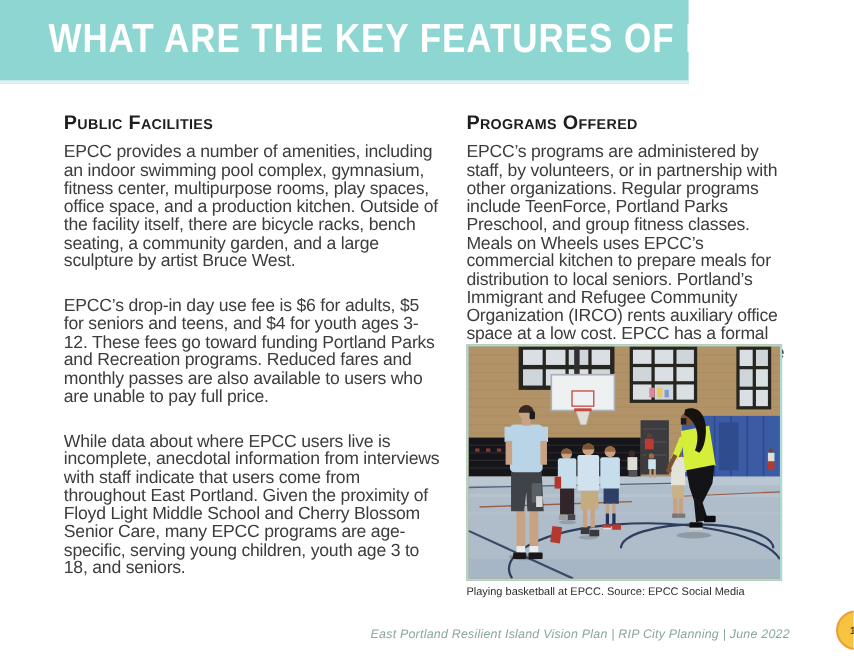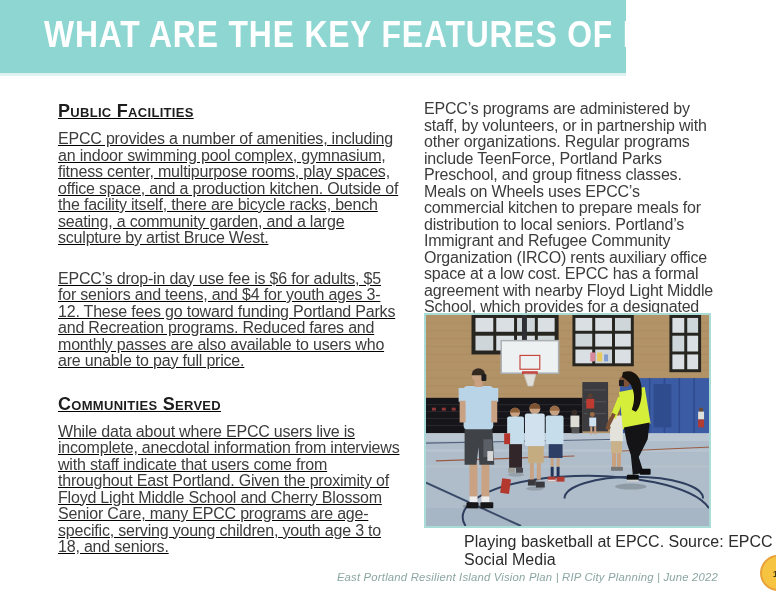--- a/index.html
+++ b/index.html
@@ -8,53 +8,53 @@
   }
   html,body{margin:0;padding:0;}
   body{width:776px;height:600px;position:relative;background:#fff;overflow:hidden;
        font-family:"Liberation Sans", sans-serif;}
   .header{position:absolute;top:0;left:0;width:626px;height:73px;
           background:var(--header-teal);border-bottom:3px solid var(--header-edge);}
   .title{position:absolute;left:44px;top:14px;margin:0;font-size:37px;font-weight:bold;
          color:#ffffff;white-space:nowrap;letter-spacing:1px;
          transform:scaleX(.86);transform-origin:left top;}
   .col{position:absolute;top:101px;}
-  .col-left{left:58px;width:342px;text-decoration:underline;}
+  .col-left{left:58px;width:342px;}
   .col-right{left:424px;width:296px;}
   .sec-h{font-variant:small-caps;font-size:18px;font-weight:700;color:#1d1d1d;
          margin:0 0 9px 0;letter-spacing:.3px;}
   .sec-p{font-size:16px;line-height:16.5px;color:#3c3c3c;margin:0 0 24px 0;
          letter-spacing:-.2px;}
   .photo{position:absolute;left:424px;top:313px;width:287px;height:215px;
          border:2px solid var(--photo-border);box-sizing:border-box;background:#b29267;}
   .photo svg{display:block;width:100%;height:100%;}
-  .caption{position:absolute;left:424px;top:533px;font-size:16px;color:#2c2c2c;margin-left:40px;}
+  .caption{position:absolute;left:424px;top:533px;font-size:10px;color:#2c2c2c;}
   .footer{position:absolute;left:0;top:571px;width:718px;text-align:right;
           font-style:italic;font-size:11.3px;color:var(--footer-teal);letter-spacing:.2px;}
   .badge{position:absolute;left:760px;top:555px;width:36px;height:36px;border-radius:50%;
          background:var(--badge-yellow);border:2px solid var(--badge-border);
          box-sizing:border-box;display:flex;align-items:center;justify-content:center;
          font-size:9.5px;font-weight:bold;color:#4a3a10;}
 </style>
 </head>
 <body>
 
 <div class="header">
   <h1 class="title">WHAT ARE THE KEY FEATURES OF EPCC?</h1>
 </div>
 
 <div class="col col-left">
   <h2 class="sec-h">Public Facilities</h2>
   <p class="sec-p">EPCC provides a number of amenities, including an indoor swimming pool complex, gymnasium, fitness center, multipurpose rooms, play spaces, office space, and a production kitchen. Outside of the facility itself, there are bicycle racks, bench seating, a community garden, and a large sculpture by artist Bruce West.</p>
   <p class="sec-p">EPCC’s drop-in day use fee is $6 for adults, $5 for seniors and teens, and $4 for youth ages 3-12. These fees go toward funding Portland Parks and Recreation programs. Reduced fares and monthly passes are also available to users who are unable to pay full price.</p>
-  <h2 class="sec-h">Communities Served</h2>
   <p class="sec-p">While data about where EPCC users live is incomplete, anecdotal information from interviews with staff indicate that users come from throughout East Portland. Given the proximity of Floyd Light Middle School and Cherry Blossom Senior Care, many EPCC programs are age-specific, serving young children, youth age 3 to 18, and seniors.</p>
 </div>
 
 <div class="col col-right">
+  <h2 class="sec-h">Programs Offered</h2>
   <p class="sec-p">EPCC’s programs are administered by staff, by volunteers, or in partnership with other organizations. Regular programs include TeenForce, Portland Parks Preschool, and group fitness classes. Meals on Wheels uses EPCC’s commercial kitchen to prepare meals for distribution to local seniors. Portland’s Immigrant and Refugee Community Organization (IRCO) rents auxiliary office space at a low cost. EPCC has a formal agreement with nearby Floyd Light Middle School, which provides for a designated student coordinator who guides afterschool activities at the Center.</p>
 </div>
 
 <div class="photo">
   <svg viewBox="0 0 286 214" preserveAspectRatio="none">
 
     <rect x="0" y="0" width="286" height="124" fill="#b29267"></rect>
     <g stroke="#a3845a" stroke-width="0.7" opacity="0.6">
       <line x1="0" y1="8" x2="286" y2="8"></line>
         <line x1="0" y1="16" x2="286" y2="16"></line>

